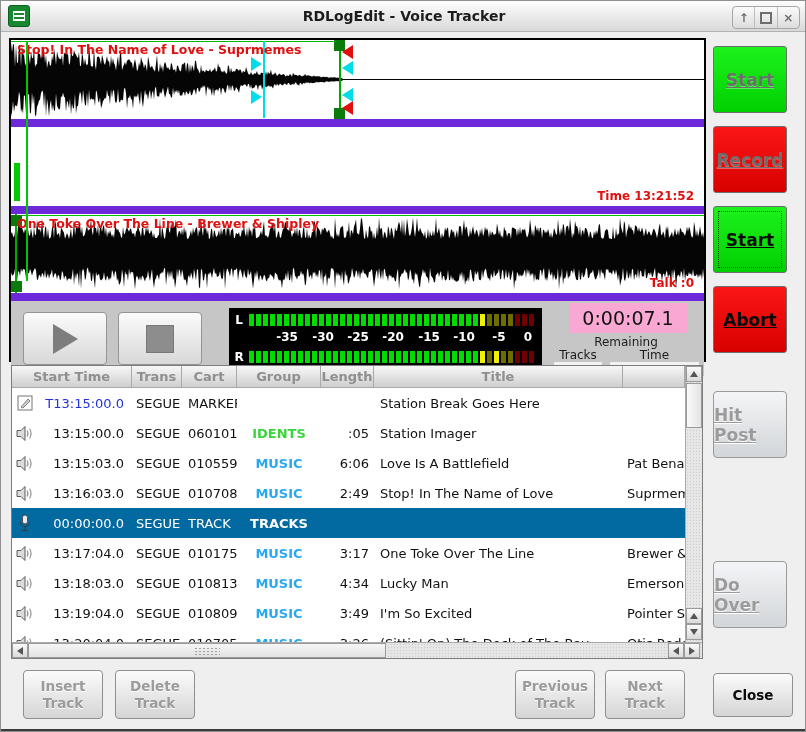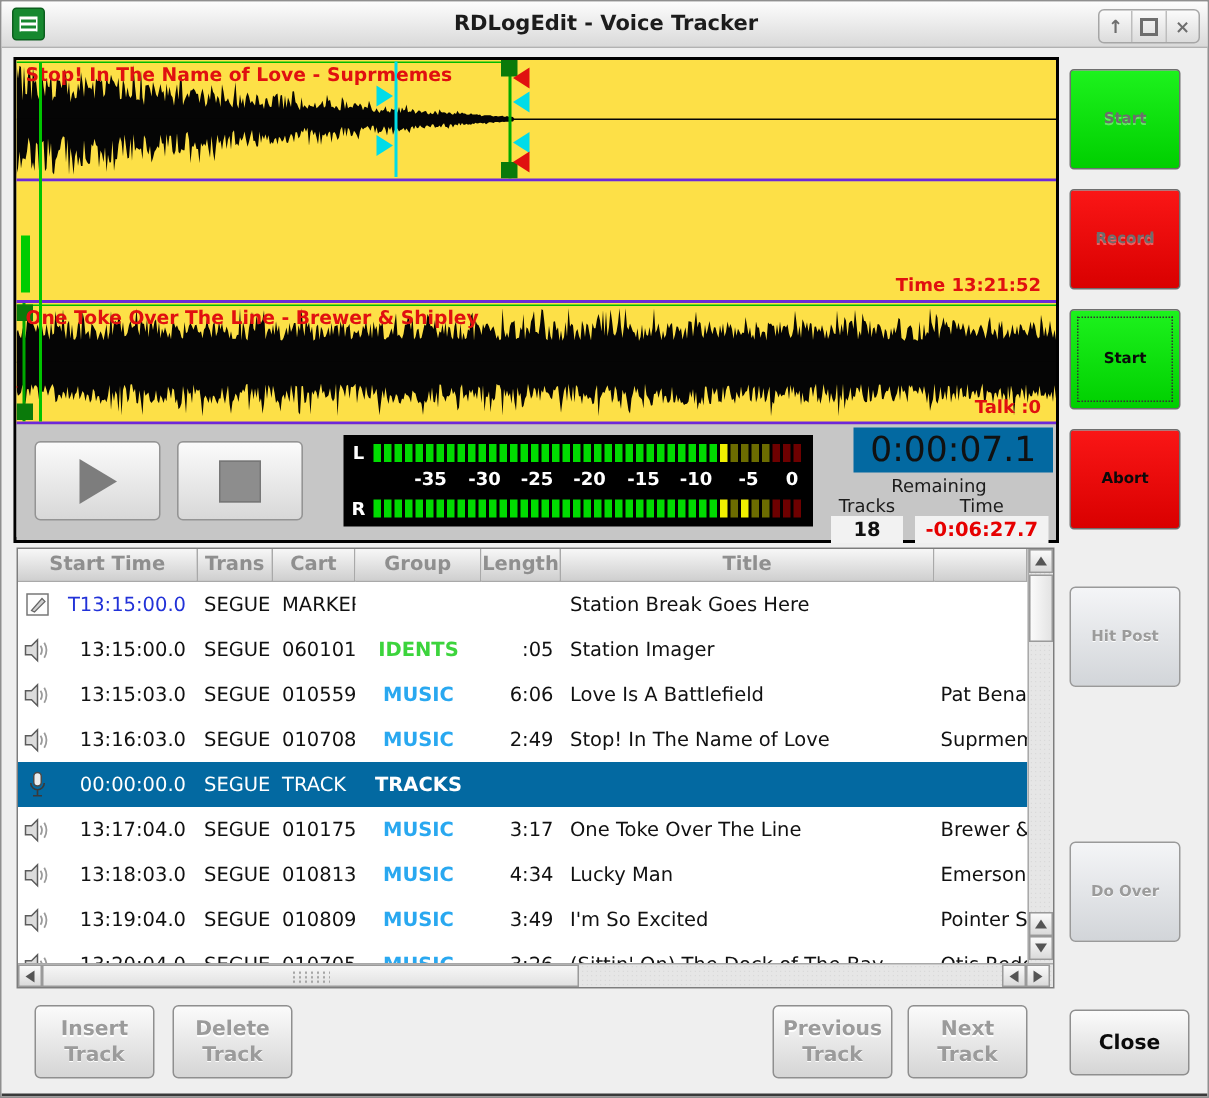--- a/index.html
+++ b/index.html
@@ -19,21 +19,21 @@
   #win-title{left:0;top:0;width:100%;height:30px;display:flex;align-items:center;justify-content:center;
     font-size:14px;font-weight:bold;color:#1c1c1c;}
   #win-controls{right:7px;top:5px;width:66px;height:21px;border:1px solid #a6a6a6;border-radius:4px;
     background:linear-gradient(180deg,#fbfbfb,#dcdcdc);display:flex;overflow:hidden;}
   #win-controls .wc{flex:1;display:flex;align-items:center;justify-content:center;color:#6e6e6e;
     font-size:12px;font-weight:bold;border-right:1px solid #bdbdbd;cursor:default;}
   #win-controls .wc:last-child{border-right:none;}
   #win-controls .sq{width:8px;height:8px;border:2px solid #6e6e6e;}
   
   #wpanel{left:8px;top:37px;width:697px;height:324px;border:2px solid #000;box-sizing:border-box;background:#c6c6c6;}
-  .wtrack{position:relative;width:693px;height:79px;background:#fde047;border-bottom:2px solid #6d28d9;overflow:hidden;}
+  .wtrack{position:relative;width:693px;height:79px;background:#ffffff;border-bottom:8px solid #6d28d9;overflow:hidden;}
   .wave{position:absolute;left:0;top:0;}
   .wlabel{position:absolute;left:6px;top:2px;font-size:12.5px;font-weight:bold;color:#e01010;z-index:6;}
   .rlabel{position:absolute;font-size:12px;font-weight:bold;color:#e01010;z-index:6;}
   .vline-cyan{position:absolute;width:2px;top:1px;bottom:1px;background:#00dce8;z-index:4;}
   .vline-green{position:absolute;width:2px;top:0;bottom:0;background:#00a800;z-index:4;}
   .hline-green{position:absolute;height:1px;background:#00bb00;top:1px;z-index:3;}
   .gsq{position:absolute;width:11px;height:11px;background:#0a7a0a;z-index:5;}
   .tri-r{position:absolute;width:0;height:0;border-top:7px solid transparent;border-bottom:7px solid transparent;border-left:11px solid #00dce8;z-index:5;}
   .tri-l{position:absolute;width:0;height:0;border-top:7px solid transparent;border-bottom:7px solid transparent;border-right:11px solid #00dce8;z-index:5;}
   .tri-l.red{border-right-color:#e01010;}
@@ -48,32 +48,32 @@
   #stop-sq{width:26px;height:26px;background:#8d8d8d;border:1px solid #777;}
   #meter{position:absolute;left:218px;top:7px;width:313px;height:61px;background:#000;}
   .mrow{position:absolute;left:0;width:100%;height:13px;display:flex;align-items:center;}
   .mlab{width:20px;text-align:center;color:#fff;font-weight:bold;font-size:12px;}
   .segs{display:flex;gap:2px;}
   .seg{width:5px;height:12px;}
   .seg.g{background:#00dc00;}.seg.y{background:#f0f000;}
   .seg.oy{background:#6c6c00;}.seg.dr{background:#6e0000;}
   .mscale{position:absolute;left:0;top:22px;width:100%;height:16px;}
   .mscale span{position:absolute;transform:translateX(-50%);color:#fff;font-weight:bold;font-size:12px;}
-  #elapsed{position:absolute;left:558px;top:2px;width:133px;height:30px;background:#0369a1;
-    display:flex;align-items:center;justify-content:center;font-size:23px;color:#111;}
+  #elapsed{position:absolute;left:558px;top:2px;width:118px;height:30px;background:#f9a8d4;
+    display:flex;align-items:center;justify-content:center;font-size:19px;color:#111;}
   #remaining-label{position:absolute;left:545px;top:34px;width:140px;text-align:center;font-size:12px;color:#1c1c1c;}
   #tracks-label{position:absolute;left:543px;top:47px;width:48px;text-align:center;font-size:12px;color:#1c1c1c;}
   #time-label{position:absolute;left:599px;top:47px;width:89px;text-align:center;font-size:12px;color:#1c1c1c;}
   #tracks-value{position:absolute;left:543px;top:61px;width:48px;height:18px;background:#f2f2f2;
     display:flex;align-items:center;justify-content:center;font-size:13px;font-weight:bold;color:#111;}
   #time-value{position:absolute;left:599px;top:61px;width:89px;height:18px;background:#f2f2f2;
     display:flex;align-items:center;justify-content:center;font-size:13px;font-weight:bold;color:#e60000;}
   
   .sbtn{position:absolute;left:712px;width:74px;height:67px;border:1px solid #6f6f6f;border-radius:3px;
-    display:flex;align-items:center;justify-content:center;font-size:10px;font-weight:bold;box-sizing:border-box;}
+    display:flex;align-items:center;justify-content:center;font-size:17px;font-weight:bold;box-sizing:border-box;text-decoration:underline;}
   .sbtn.green{background:linear-gradient(180deg,#1df21d,#00cf00);}
   .sbtn.red{background:linear-gradient(180deg,#fa1616,#d90000);}
   .sbtn.gray{background:linear-gradient(180deg,#f4f5f7,#d2d5d9);border-color:#9a9a9a;border-radius:4px;}
   .sbtn.dis{color:#6d6d6d;text-shadow:0 1px 0 rgba(255,255,255,0.35);}
   .sbtn.gray.dis{color:#9b9b9b;text-shadow:0 1px 0 #fff;}
   .sbtn.en{color:#0a0a0a;}
   .sbtn.focus::after{content:"";position:absolute;inset:4px;border:1px dotted #333;}
   
   #table{left:10px;top:364px;width:692px;height:294px;border:1px solid #7d7d7d;background:#fff;box-sizing:border-box;}
   #thead{position:absolute;left:0;top:0;width:673px;height:22px;display:flex;}

